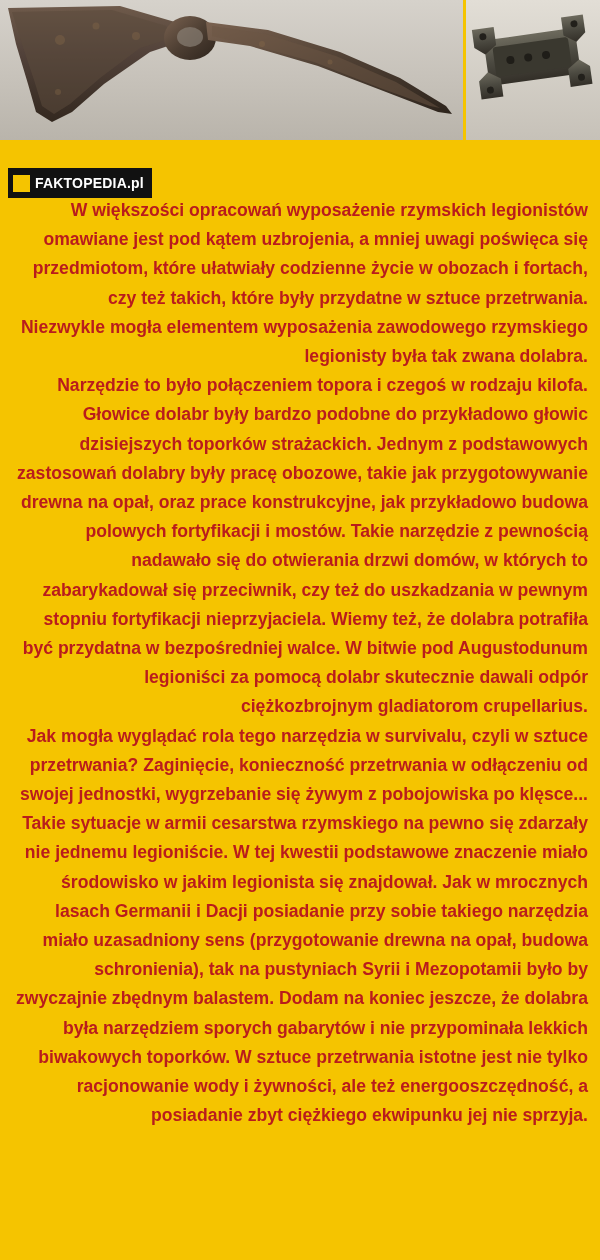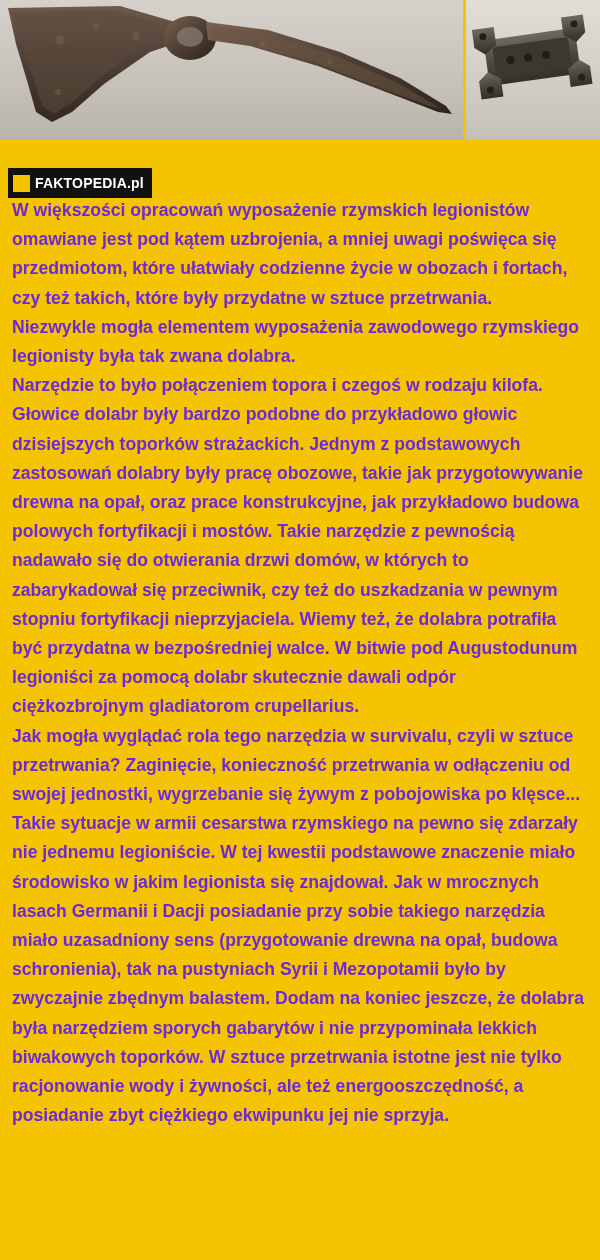--- a/index.html
+++ b/index.html
@@ -12,20 +12,21 @@
     background: #f5c400;
     font-family: "Liberation Sans", sans-serif;
     overflow: hidden;
   }
   .page {
     position: relative;
     width: 600px;
     height: 1260px;
     background: #f5c400;
     box-sizing: border-box;
+    text-align: right;
   }
   
   .image-strip {
     position: relative;
     width: 600px;
     height: 140px;
     background: #1a1a1a;
     display: flex;
     overflow: hidden;
   }
@@ -86,21 +87,21 @@
     white-space: nowrap;
   }
   
   .article {
     position: absolute;
     left: 0;
     top: 196px;
     width: 600px;
     padding: 0 12px;
     box-sizing: border-box;
-    color: #6d28d9;
+    color: #b91c1c;
     font-size: 17.6px;
     line-height: 29.2px;
     font-family: "Liberation Sans", sans-serif;
     font-weight: 600;
   }
   .article p {
     margin: 0;
   }
 </style>
 </head>

